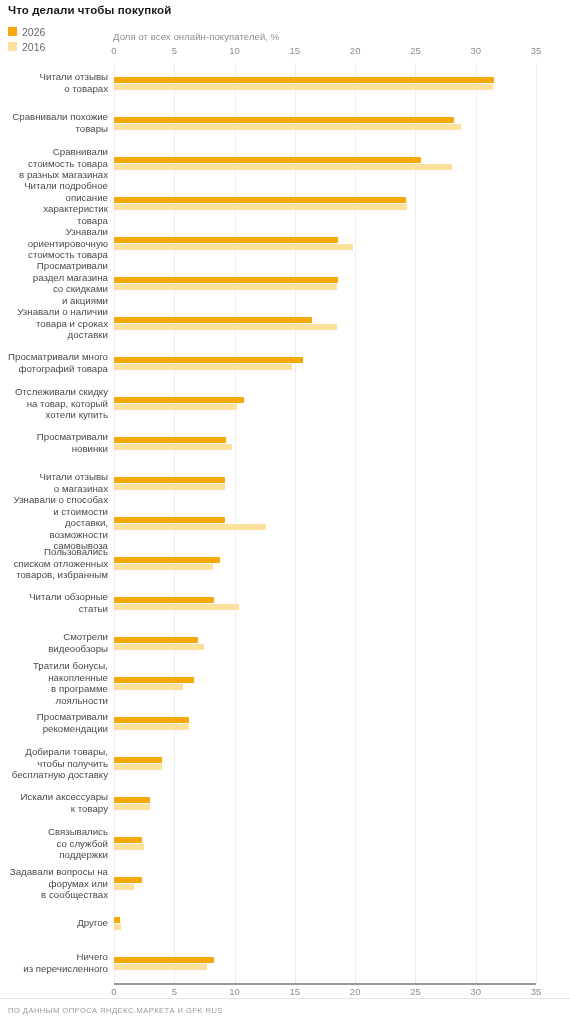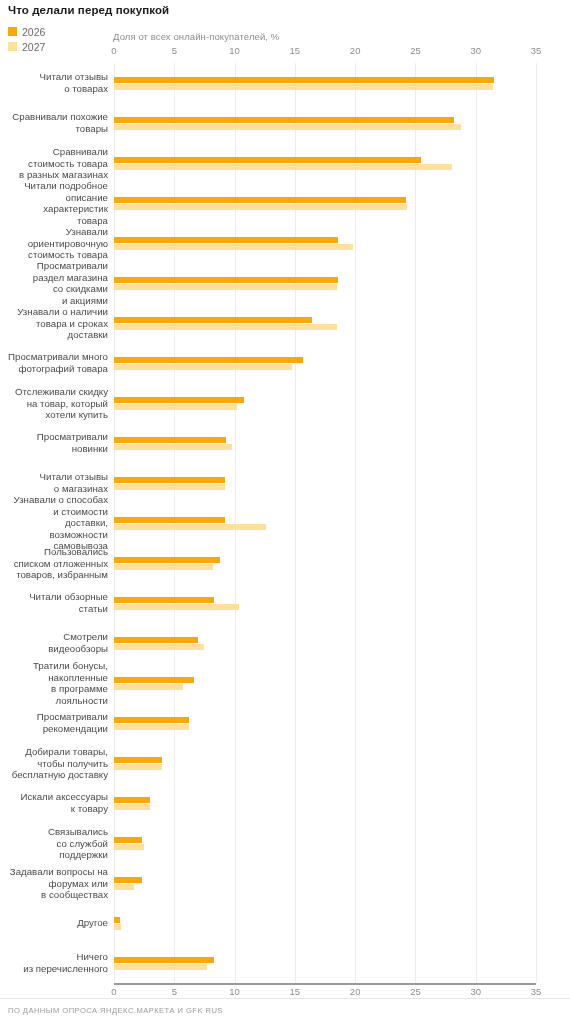--- a/index.html
+++ b/index.html
@@ -44,30 +44,30 @@
   .bar-2020{top:7px;}
   #footer{
     position:absolute;left:8px;top:1006px;
     font-size:7.6px;letter-spacing:.45px;color:#9b9b9b;
   }
   #footer-rule{position:absolute;left:0;top:998px;width:570px;height:1px;background:#e6e6e6;}
 </style>
 </head>
 <body>
 
-<div id="chart-title">Что делали перед покупкой</div>
+<div id="chart-title">Что делали чтобы покупкой</div>
 
 <div id="legend">
   <div class="legend-row">
     <span class="legend-swatch" style="background: rgb(247, 169, 12);"></span>
     <span class="legend-label">2026</span>
   </div>
   <div class="legend-row">
     <span class="legend-swatch" style="background: rgb(252, 224, 155);"></span>
-    <span class="legend-label">2027</span>
+    <span class="legend-label">2016</span>
   </div>
 </div>
 
 <div id="axis-title">Доля от всех онлайн-покупателей, %</div>
 
 <div id="plot">
   <div id="gridlines">
       <div class="gridline" style="left: 0px;"></div>
       <div class="gridline" style="left: 60.2857px;"></div>
       <div class="gridline" style="left: 120.571px;"></div>

